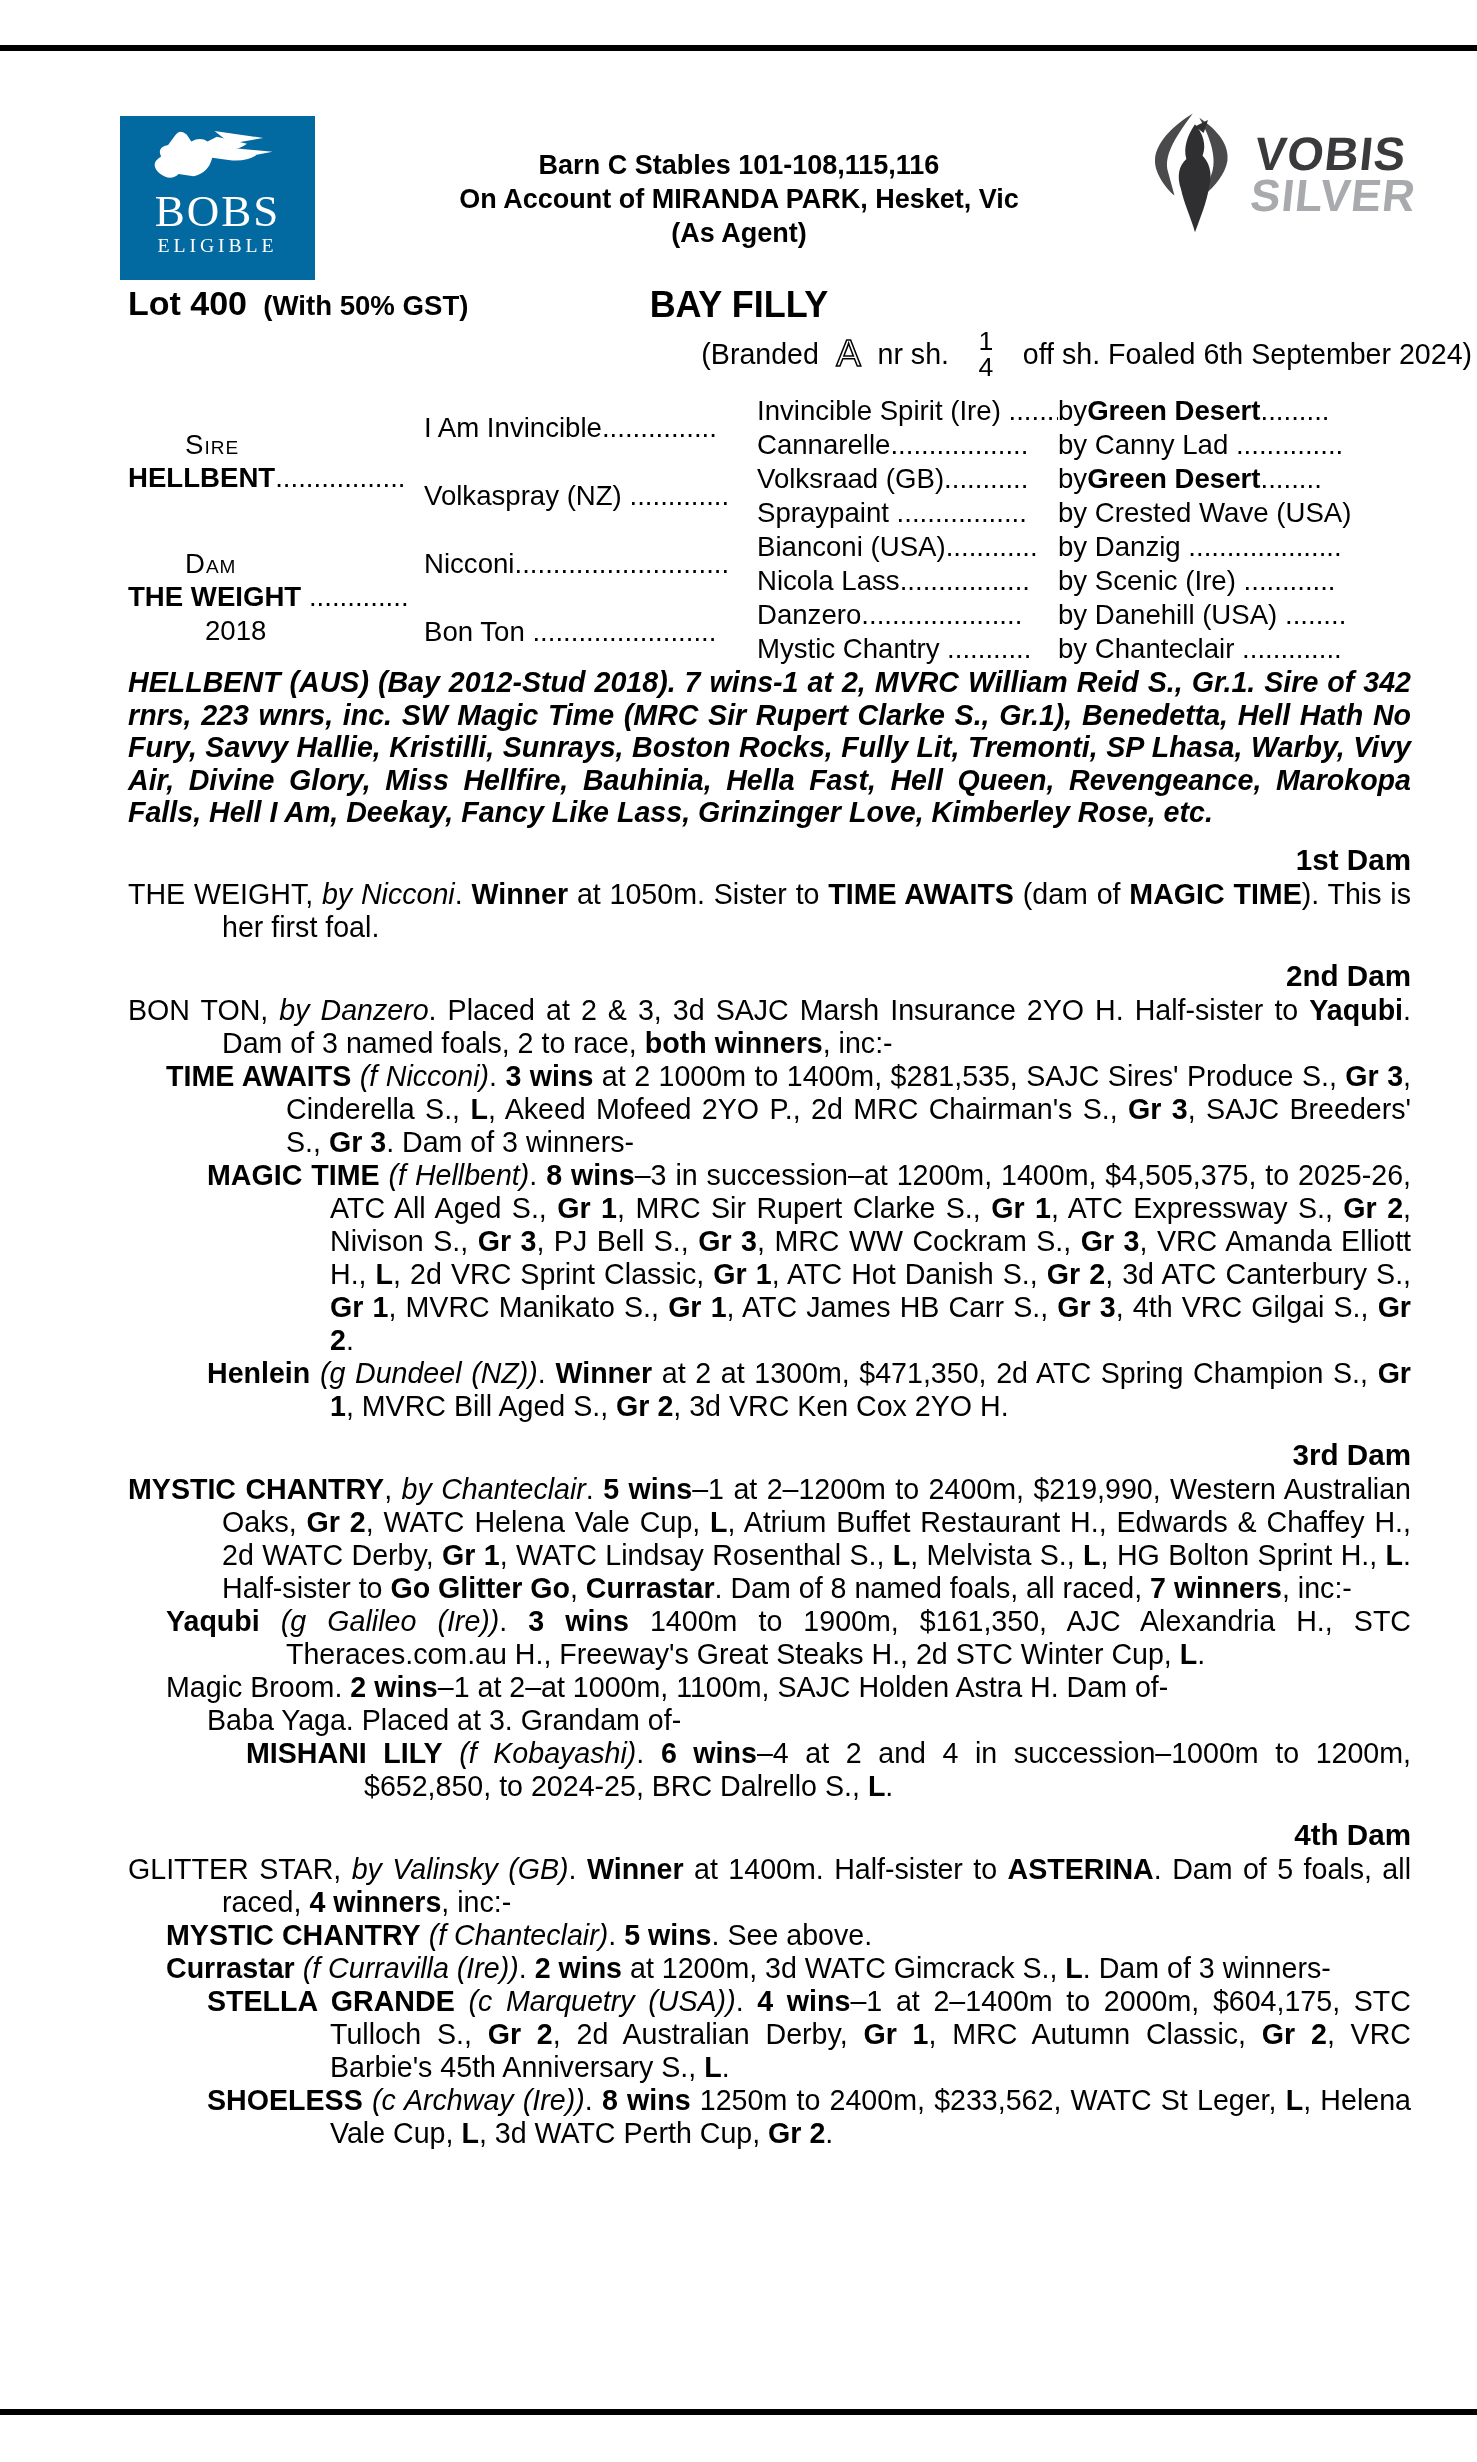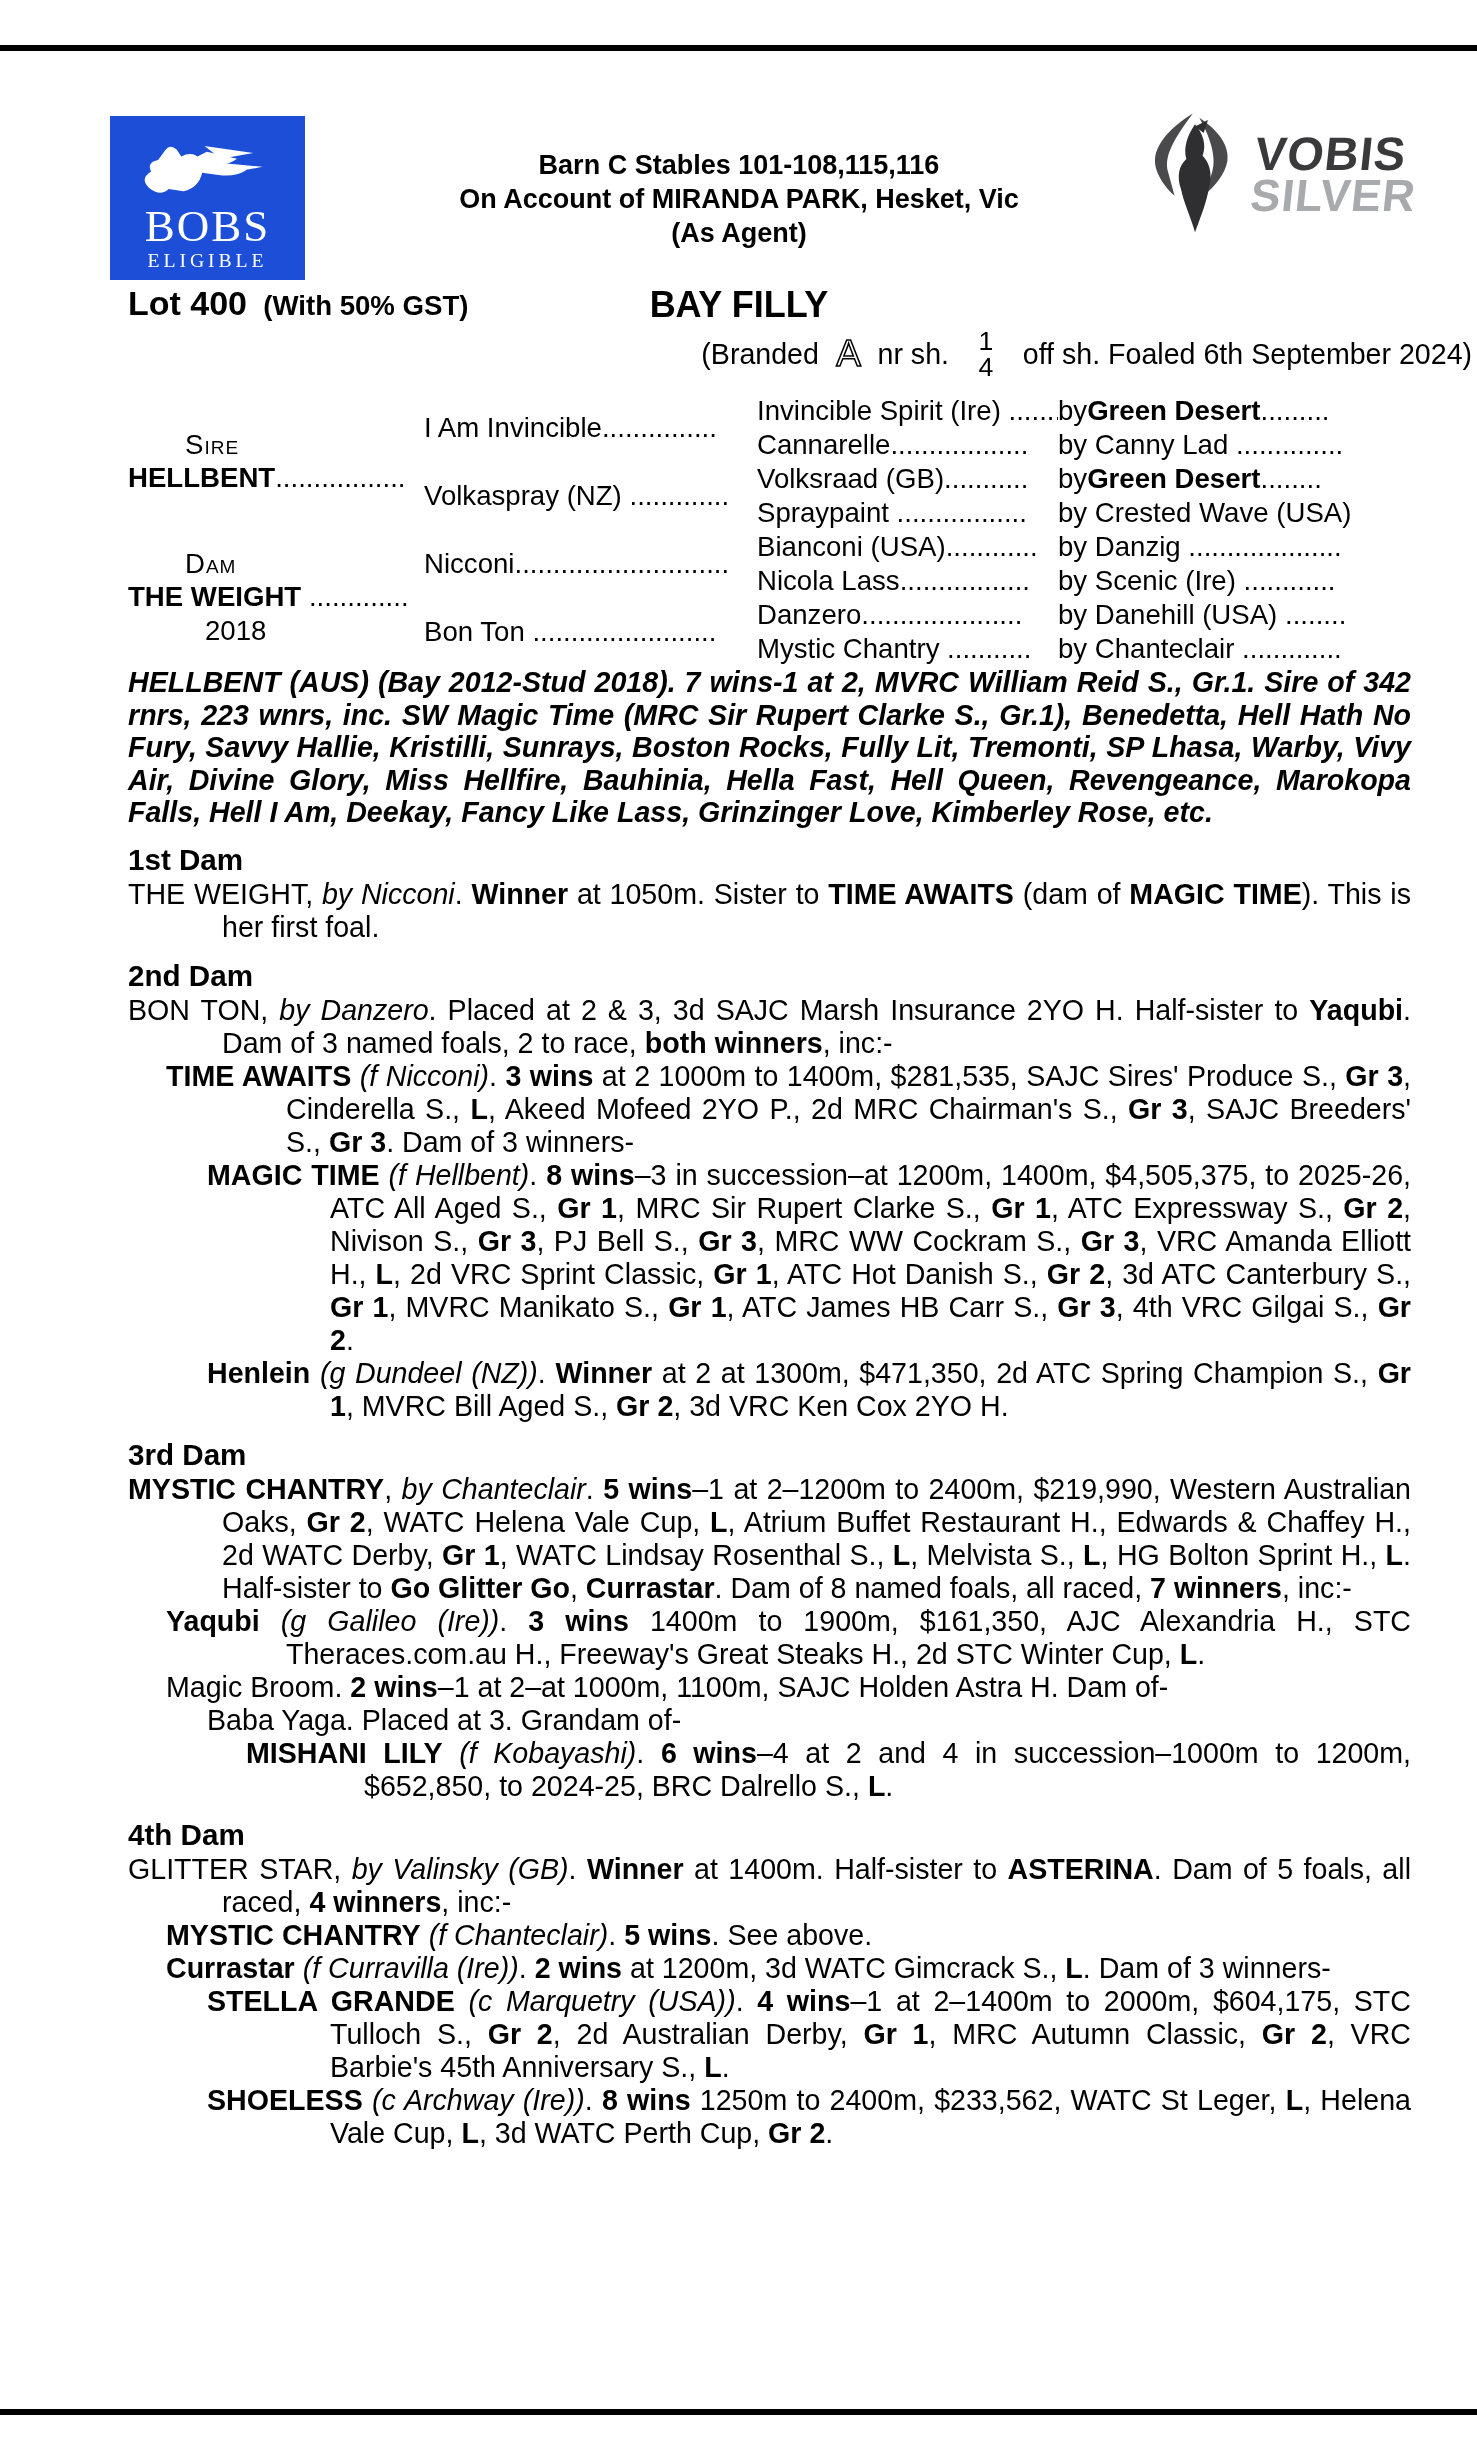--- a/index.html
+++ b/index.html
@@ -3,22 +3,22 @@
 <meta charset="utf-8">
 <style>
   html,body{margin:0;padding:0;background:#888;}
   .page{position:relative;width:1478px;height:2463px;background:#ffffff;overflow:hidden;
         font-family:"Liberation Sans",sans-serif;color:#000;}
   .rule{position:absolute;left:0;width:1478px;height:5.9px;background:#000;}
   .rule.top{top:45px;}
   .rule.bottom{top:2409px;}
 
   
-  .bobs{position:absolute;left:110px;top:116px;width:195px;height:164px;background:#1d4ed8;
-        display:flex;flex-direction:column;align-items:center;justify-content:flex-start;padding-top:23px;box-sizing:border-box;}
+  .bobs{position:absolute;left:120px;top:116px;width:195px;height:164px;background:#0369a1;
+        display:flex;flex-direction:column;align-items:center;justify-content:flex-start;padding-top:8px;box-sizing:border-box;}
   .bobs svg{width:158px;height:65px;}
   .bobs-word{font-family:"Liberation Serif",serif;color:#fff;font-size:45px;line-height:45px;letter-spacing:2px;}
   .bobs-sub{font-family:"Liberation Serif",serif;color:#fff;font-size:19.7px;line-height:23.6px;letter-spacing:3.9px;}
 
   
   .consign{position:absolute;left:0;right:0;top:148px;text-align:center;font-weight:bold;font-size:27px;line-height:34px;}
 
   
   .vobis{position:absolute;left:1141px;top:95px;width:286px;height:158px;display:flex;align-items:center;}
   .vobis svg{width:108px;height:148px;flex:0 0 auto;}
@@ -45,21 +45,21 @@
   .ped .cell{display:flex;align-items:center;white-space:nowrap;overflow:hidden;}
   .c1{display:flex;flex-direction:column;justify-content:center;white-space:nowrap;overflow:hidden;}
   .c1 .lbl{padding-left:57px;font-variant:small-caps;letter-spacing:1px;}
   .c1 .nm{line-height:34px;}
   .c1 .yr{padding-left:77px;line-height:34px;}
   .bold{font-weight:bold;}
 
   
   .bodytext{position:absolute;left:128px;top:666px;width:1283px;font-size:28.6px;line-height:33px;text-align:justify;}
   .sire-para{font-weight:bold;font-style:italic;line-height:32.5px;}
-  .h-dam{font-weight:bold;font-size:29.6px;margin-top:14.8px;margin-bottom:2px;text-align:left;}
+  .h-dam{font-weight:bold;font-size:29.6px;margin-top:14.8px;margin-bottom:2px;text-align:right;}
   .p-dam{padding-left:94px;text-indent:-94px;}
   .p-e1{padding-left:158px;text-indent:-120px;}
   .p-e2{padding-left:202px;text-indent:-123px;}
   .p-e3{padding-left:236px;text-indent:-118px;}
   .st-b{font-weight:bold;}
   .st-i{font-style:italic;}
 </style>
 </head>
 <body>
 

